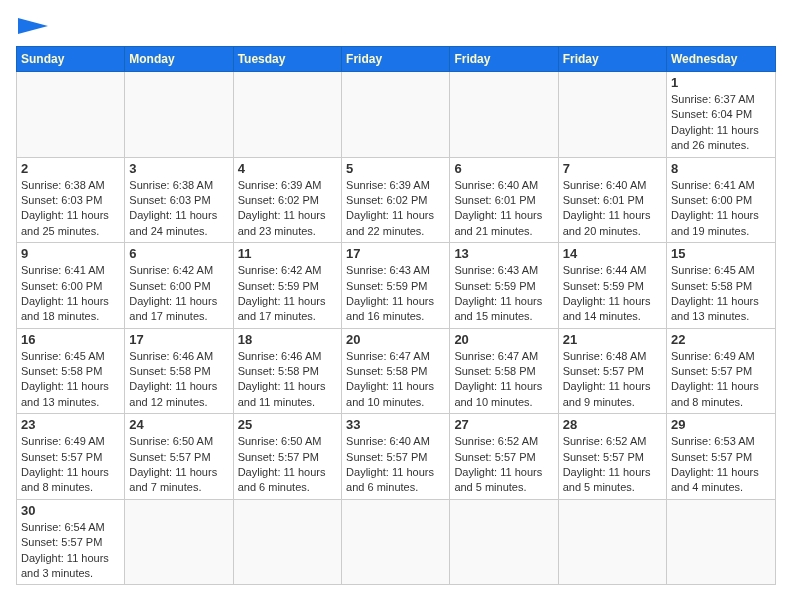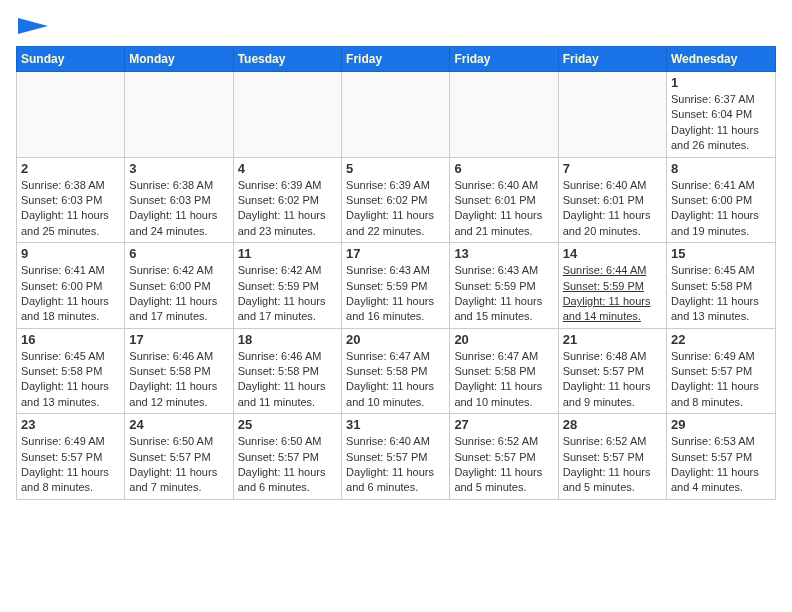--- a/index.html
+++ b/index.html
@@ -206,21 +206,21 @@
         </td>
         <td>
           <span class="day-num">13</span>
           <div class="day-info" style="white-space: pre-line;">Sunrise: 6:43 AM
 Sunset: 5:59 PM
 Daylight: 11 hours
 and 15 minutes.</div>
         </td>
         <td>
           <span class="day-num">14</span>
-          <div class="day-info" style="white-space: pre-line; text-decoration: underline;">Sunrise: 6:44 AM
+          <div class="day-info" style="white-space: pre-line;">Sunrise: 6:44 AM
 Sunset: 5:59 PM
 Daylight: 11 hours
 and 14 minutes.</div>
         </td>
         <td>
           <span class="day-num">15</span>
           <div class="day-info" style="white-space: pre-line;">Sunrise: 6:45 AM
 Sunset: 5:58 PM
 Daylight: 11 hours
 and 13 minutes.</div>
@@ -293,21 +293,21 @@
 and 7 minutes.</div>
         </td>
         <td>
           <span class="day-num">25</span>
           <div class="day-info" style="white-space: pre-line;">Sunrise: 6:50 AM
 Sunset: 5:57 PM
 Daylight: 11 hours
 and 6 minutes.</div>
         </td>
         <td>
-          <span class="day-num">31</span>
+          <span class="day-num">33</span>
           <div class="day-info" style="white-space: pre-line;">Sunrise: 6:40 AM
 Sunset: 5:57 PM
 Daylight: 11 hours
 and 6 minutes.</div>
         </td>
         <td>
           <span class="day-num">27</span>
           <div class="day-info" style="white-space: pre-line;">Sunrise: 6:52 AM
 Sunset: 5:57 PM
 Daylight: 11 hours
@@ -320,15 +320,30 @@
 Daylight: 11 hours
 and 5 minutes.</div>
         </td>
         <td>
           <span class="day-num">29</span>
           <div class="day-info" style="white-space: pre-line;">Sunrise: 6:53 AM
 Sunset: 5:57 PM
 Daylight: 11 hours
 and 4 minutes.</div>
         </td>
+      </tr>
+      <tr>
+        <td>
+          <span class="day-num">30</span>
+          <div class="day-info" style="white-space: pre-line;">Sunrise: 6:54 AM
+Sunset: 5:57 PM
+Daylight: 11 hours
+and 3 minutes.</div>
+        </td>
+        <td class="empty-cell"></td>
+        <td class="empty-cell"></td>
+        <td class="empty-cell"></td>
+        <td class="empty-cell"></td>
+        <td class="empty-cell"></td>
+        <td class="empty-cell"></td>
       </tr>
     </tbody>
 </table>
 
 </body></html>

